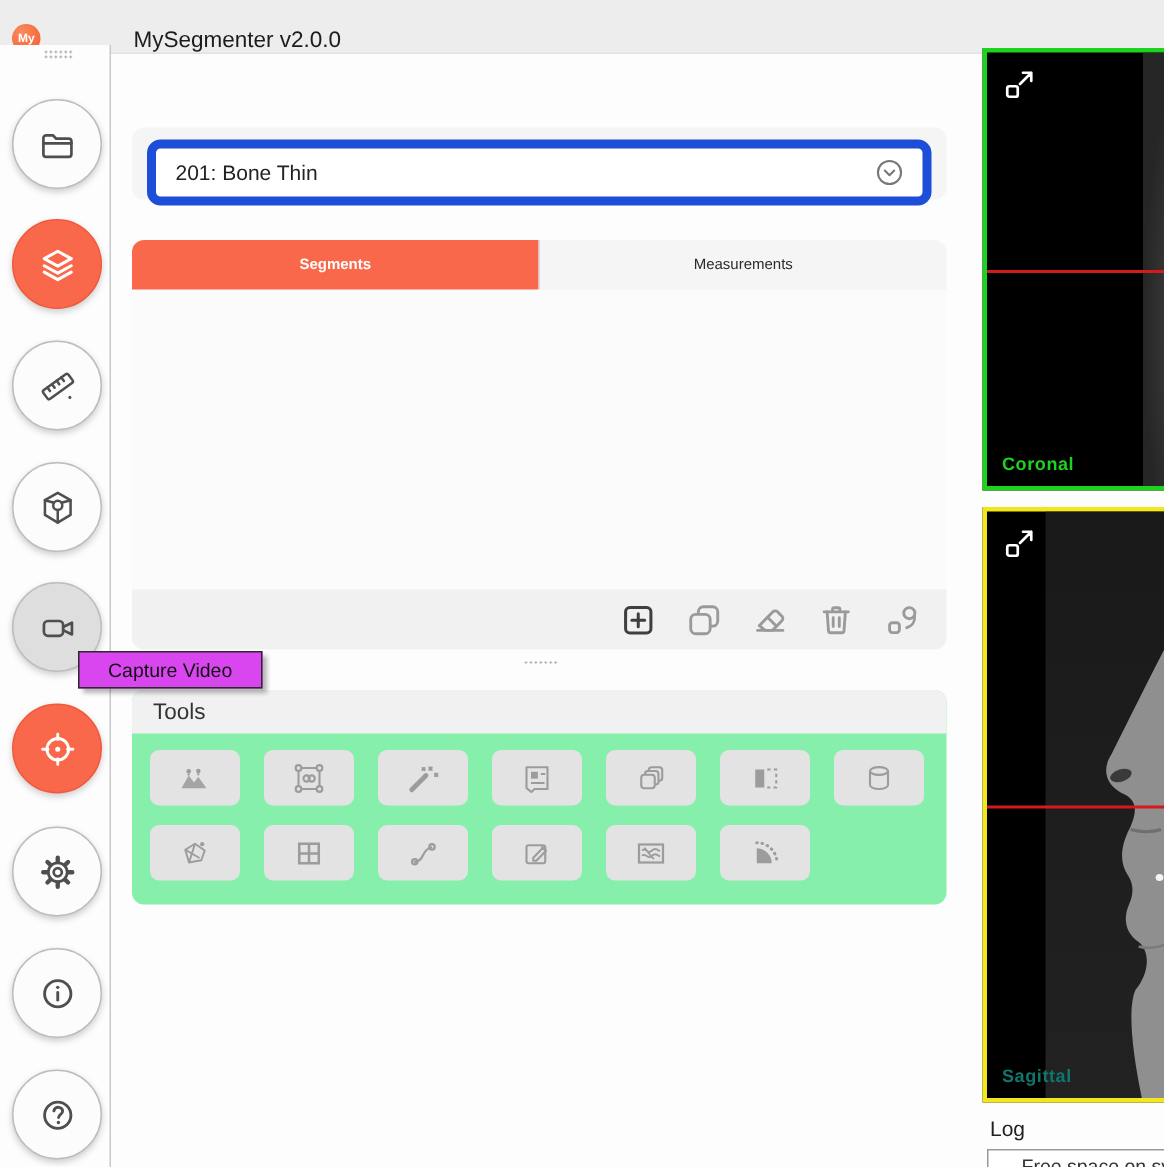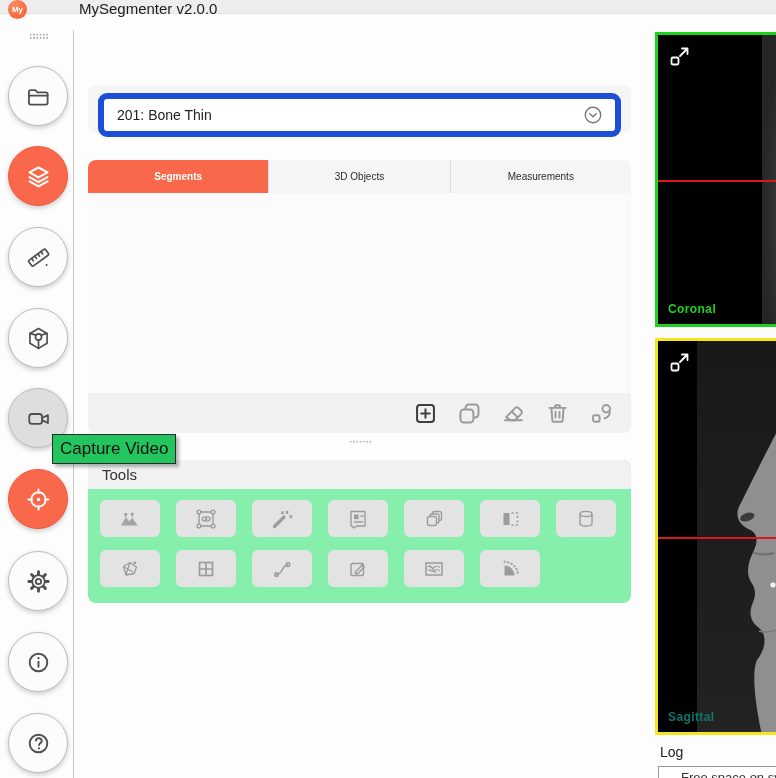--- a/index.html
+++ b/index.html
@@ -1,21 +1,21 @@
 <!DOCTYPE html>
 <html><head>
 <meta charset="utf-8">
 <style>
   html,body{margin:0;padding:0;}
   .page{position:relative;width:776px;height:778px;background:#fdfdfd;overflow:hidden;
         font-family:"Liberation Sans",sans-serif;-webkit-font-smoothing:antialiased;}
 
   
-  .titlebar{position:absolute;left:0;top:0;right:0;height:14px;background:#ededed;
-            border-bottom:1px solid #e2e2e2;display:flex;align-items:flex-start;gap:12px;padding-left:8px;box-sizing:border-box;}
+  .titlebar{position:absolute;left:0;top:0;right:0;height:36px;background:#ededed;
+            border-bottom:1px solid #e2e2e2;display:flex;align-items:flex-end;gap:22px;padding-left:8px;box-sizing:border-box;}
   .logo{width:19px;height:19px;border-radius:50%;background:radial-gradient(circle at 35% 30%,#fb8a5a,#f35b33);
         color:#fff;font-size:8px;font-weight:700;display:flex;align-items:center;justify-content:center;}
   .title{font-size:15px;color:#1c1c1c;margin-left:40px;}
 
   
   .sidebar{position:absolute;left:0;top:30px;width:74px;bottom:0;background:#fdfdfd;border-right:1px solid #c9c9c9;box-sizing:border-box;}
   .drag-dots{position:absolute;left:29px;top:3px;width:20px;height:7px;
              background-image:radial-gradient(#a9a9a9 0.8px,transparent 0.9px);background-size:3.3px 3.3px;}
   .side-btn{position:absolute;left:8px;width:60px;height:60px;border-radius:50%;background:#fcfcfc;
             border:1px solid #bdbdbd;box-shadow:0 2px 5px rgba(0,0,0,0.20);display:flex;align-items:center;
@@ -53,22 +53,22 @@
   .tools-panel{position:absolute;left:88px;top:460px;width:543px;height:143px;background:#86efac;border-radius:8px;}
   .tools-header{height:29px;background:#f1f1f1;border-radius:8px 8px 0 0;display:flex;align-items:center;
                 padding-left:14px;font-size:15px;color:#333;}
   .tools-grid{padding:11px 12px 0 12px;display:flex;flex-direction:column;gap:13px;}
   .tool-row{display:flex;gap:16px;}
   .tool-btn{width:60px;height:37px;background:#e3e3e3;border-radius:6px;display:flex;align-items:center;
             justify-content:center;color:#9c9c9c;cursor:pointer;}
   .tool-btn svg{width:26px;height:24px;}
 
   
-  .tooltip{position:absolute;left:52px;top:434px;background:#22c55e;border:1px solid #2a2a2a;
-           box-shadow:3px 3px 3px rgba(0,0,0,0.28);font-size:17px;color:#111;padding:4px 7px;z-index:30;}
+  .tooltip{position:absolute;left:52px;top:434px;background:#d946ef;border:1px solid #2a2a2a;
+           box-shadow:3px 3px 3px rgba(0,0,0,0.28);font-size:13px;color:#111;padding:4px 19px;z-index:30;}
 
   
   .view{position:absolute;left:655px;width:130px;background:#000;box-sizing:content-box;overflow:hidden;}
   .view.coronal{top:32px;height:289px;border:3px solid #1ED31E;}
   .view.sagittal{top:338px;height:391px;border:3px solid #F2E71D;}
   .expand-btn{position:absolute;top:9px;left:10px;width:24px;height:24px;color:#fff;cursor:pointer;z-index:5;}
   .red-line{position:absolute;left:0;height:2px;background:#d51a1a;z-index:4;}
   .view-label{position:absolute;left:10px;bottom:8px;font-size:12px;font-weight:600;letter-spacing:0.4px;z-index:5;}
   .coronal .view-label{color:#1ED31E;}
   .sagittal .view-label{color:#0f766e;}
@@ -168,21 +168,20 @@
       <svg viewBox="0 0 24 24" fill="none" stroke="currentColor" stroke-width="1.5" stroke-linecap="round" stroke-linejoin="round">
           <circle cx="12" cy="12" r="8.4"></circle>
           <path d="M8.6 10.6 12 14l3.4-3.4"></path>
         </svg>
     </div>
   </div>
 
   <div class="tabs-panel">
     <div class="tabs-row">
       <div class="tab active">Segments</div>
-      <div class="tab">3D Objects</div>
       <div class="tab">Measurements</div>
     </div>
     <div class="seg-content"></div>
     <div class="seg-footer">
       <svg class="action-icon primary" viewBox="0 0 24 24" fill="none" stroke="currentColor" stroke-width="1.8" stroke-linecap="round" stroke-linejoin="round">
           <rect x="4.5" y="4.5" width="15" height="15" rx="2.5"></rect>
           <path d="M12 8.2v7.6M8.2 12h7.6"></path>
         </svg>
       <svg class="action-icon" viewBox="0 0 24 24" fill="none" stroke="currentColor" stroke-width="1.7" stroke-linejoin="round">
           <rect x="8.5" y="4" width="11.5" height="11.5" rx="3"></rect>

